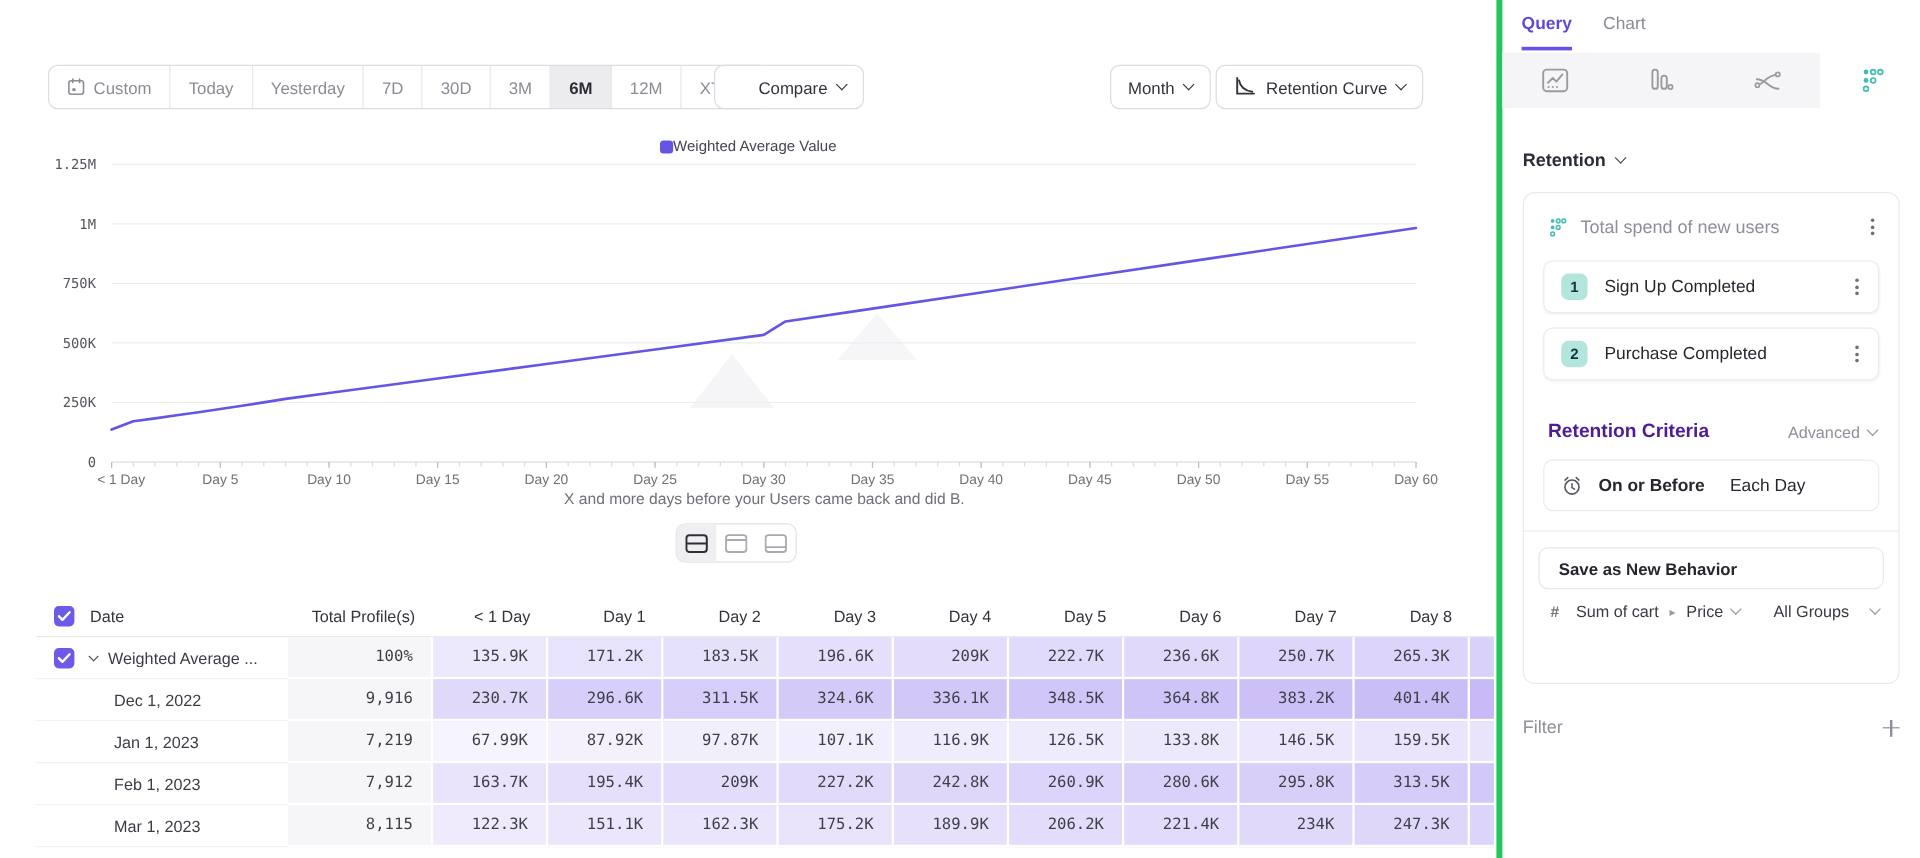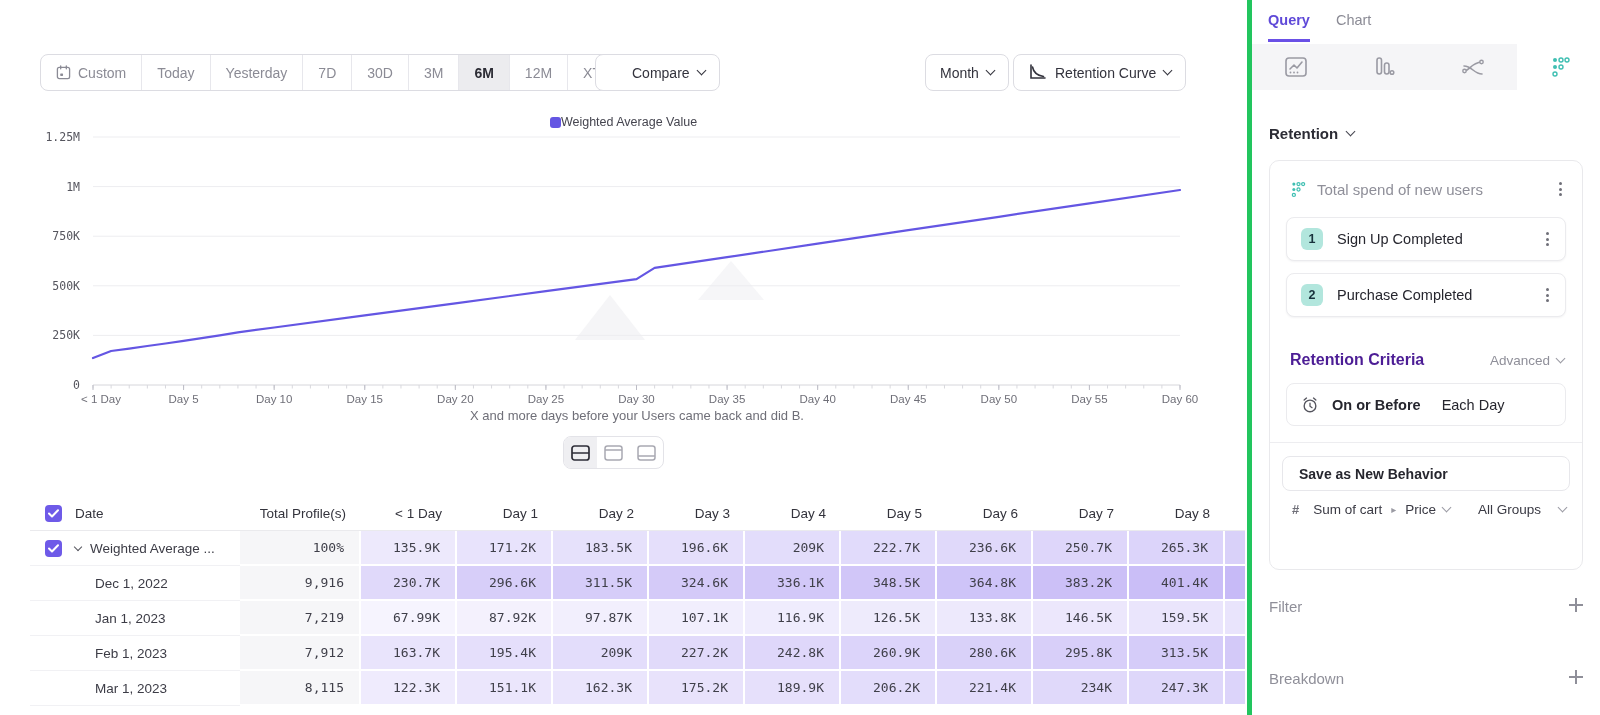--- a/index.html
+++ b/index.html
@@ -84,21 +84,21 @@
   .crit-card .v { font-size:14.5px; color:#26262e; margin-left:8px; }
   .qc-div { margin:16px 0 0; border-top:1px solid #ededf0; }
   .save-btn { margin:13px 12px 0; height:35px; border:1px solid #e7e7eb; border-radius:8px;
               display:flex; align-items:center; padding:0 16px; font-size:14px; font-weight:bold;
               color:#26262e; cursor:pointer; background:#fff; }
   .measure-row { display:flex; align-items:center; margin:11px 16px 0 22px; font-size:13.5px; color:#3a3a44; }
   .measure-row .hash { color:#6f6f78; font-weight:bold; margin-right:14px; font-size:13px; }
   .measure-row .m { display:flex; align-items:center; gap:7px; flex:1; cursor:pointer; }
   .measure-row .caret { color:#9a9aa3; font-size:10px; margin:0 2px; }
   .measure-row .grp { display:flex; align-items:center; gap:18px; cursor:pointer; }
-  .sb-section { position:absolute; left:17px; width:314px; display:flex; align-items:flex-start; }
+  .sb-section { position:absolute; left:17px; width:314px; display:flex; align-items:center; }
   .sb-section .lbl { flex:1; font-size:15px; color:#8f8f99; }
   .plus { position:relative; width:14px; height:14px; cursor:pointer; }
   .plus:before, .plus:after { content:""; position:absolute; background:#8f8f99; }
   .plus:before { left:6px; top:0; width:1.6px; height:14px; }
   .plus:after { left:0; top:6px; width:14px; height:1.6px; }
 </style>
 </head>
 <body>
 
 <div id="stage">
@@ -508,19 +508,15 @@
           <span>All Groups</span>
           <span class="chev gray"></span>
         </span>
       </div>
     </div>
 
     <div class="sb-section" style="top:598px;">
       <span class="lbl">Filter</span>
       <span class="plus"></span>
     </div>
-    <div class="sb-section" style="top:670px;">
-      <span class="lbl">Breakdown</span>
-      <span class="plus"></span>
-    </div>
   </div>
 
 </div>
 
 </body></html>

